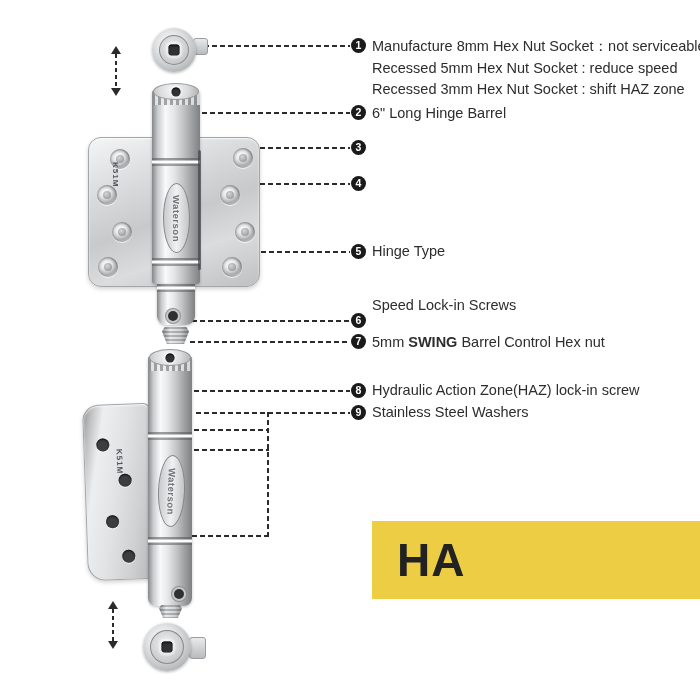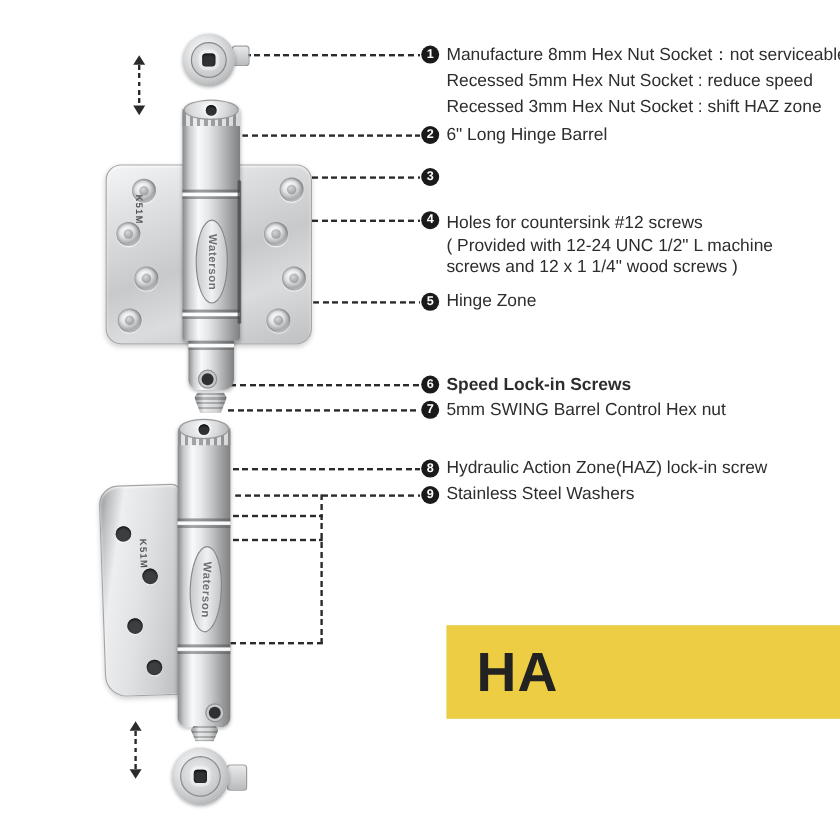--- a/index.html
+++ b/index.html
@@ -99,21 +99,21 @@
   .v-arrow .shaft{width:2.5px;background:repeating-linear-gradient(180deg,#2b2b2b 0 4px,transparent 4px 7px);}
   
   .lead{position:absolute;height:2px;background:repeating-linear-gradient(90deg,#2b2b2b 0 5px,transparent 5px 8px);}
   .lead-v{position:absolute;width:2px;background:repeating-linear-gradient(180deg,#2b2b2b 0 5px,transparent 5px 8px);}
   .cnum{
     position:absolute;left:351px;width:15px;height:15px;border-radius:50%;background:#1a1a1a;
     color:#ffffff;font-size:10.5px;font-weight:bold;text-align:center;line-height:15px;
   }
   .ctext{position:absolute;left:372px;font-size:14.5px;line-height:21.5px;white-space:nowrap;color:#2d2d2d;}
   .ctext.tight{line-height:18.5px;}
-  .ctext b{font-weight:normal;}
+  .ctext b{font-weight:bold;}
   .ha-near{position:absolute;left:234px;top:242px;font-size:17px;font-weight:bold;color:#1c1c1c;letter-spacing:.5px;}
   
   .badge{
     position:absolute;left:372px;top:521px;width:328px;height:78px;
     display:flex;align-items:center;
   }
   .badge span{font-size:46px;font-weight:bold;color:#222222;margin-left:25px;letter-spacing:1px;}
 </style>
 </head>
 <body>
@@ -230,29 +230,24 @@
   <div class="cnum" style="top:405px;">9</div>
 
   <div class="ctext" style="top:36px;">
     <div>Manufacture 8mm Hex Nut Socket：not serviceable</div>
     <div>Recessed 5mm Hex Nut Socket : reduce speed</div>
     <div>Recessed 3mm Hex Nut Socket : shift HAZ zone</div>
   </div>
   <div class="ctext" style="top:103px;">
     <div>6" Long Hinge Barrel</div>
   </div>
-  <div class="ctext tight" style="top:177px;">
-    <div>Holes for countersink #12 screws</div>
-    <div>( Provided with 12-24 UNC 1/2" L machine</div>
-    <div>screws and 12 x 1 1/4" wood screws )</div>
-  </div>
   <div class="ctext" style="top:241px;">
-    <div>Hinge Zone</div>
-  </div>
-  <div class="ctext" style="top:311px;font-weight:bold;">
+    <div>Hinge Type</div>
+  </div>
+  <div class="ctext" style="top:295px;">
     <div>Speed Lock-in Screws</div>
   </div>
   <div class="ctext" style="top:332px;">
     <div><span>5mm </span><b>SWING</b><span> Barrel Control Hex nut</span></div>
   </div>
   <div class="ctext" style="top:380px;">
     <div>Hydraulic Action Zone(HAZ) lock-in screw</div>
   </div>
   <div class="ctext" style="top:402px;">
     <div>Stainless Steel Washers</div>

